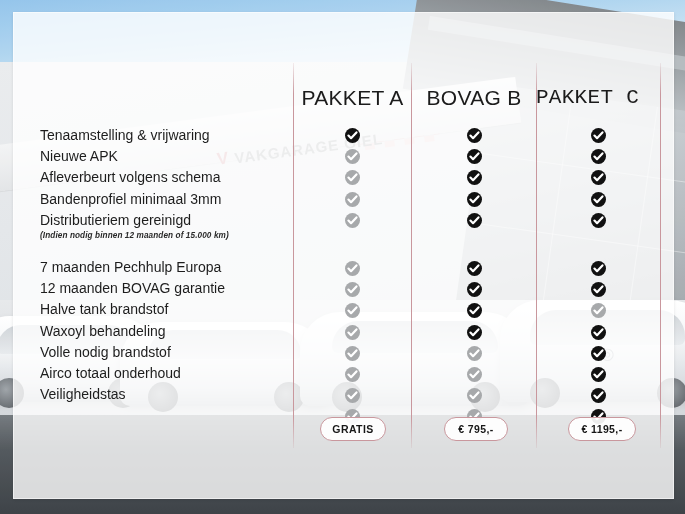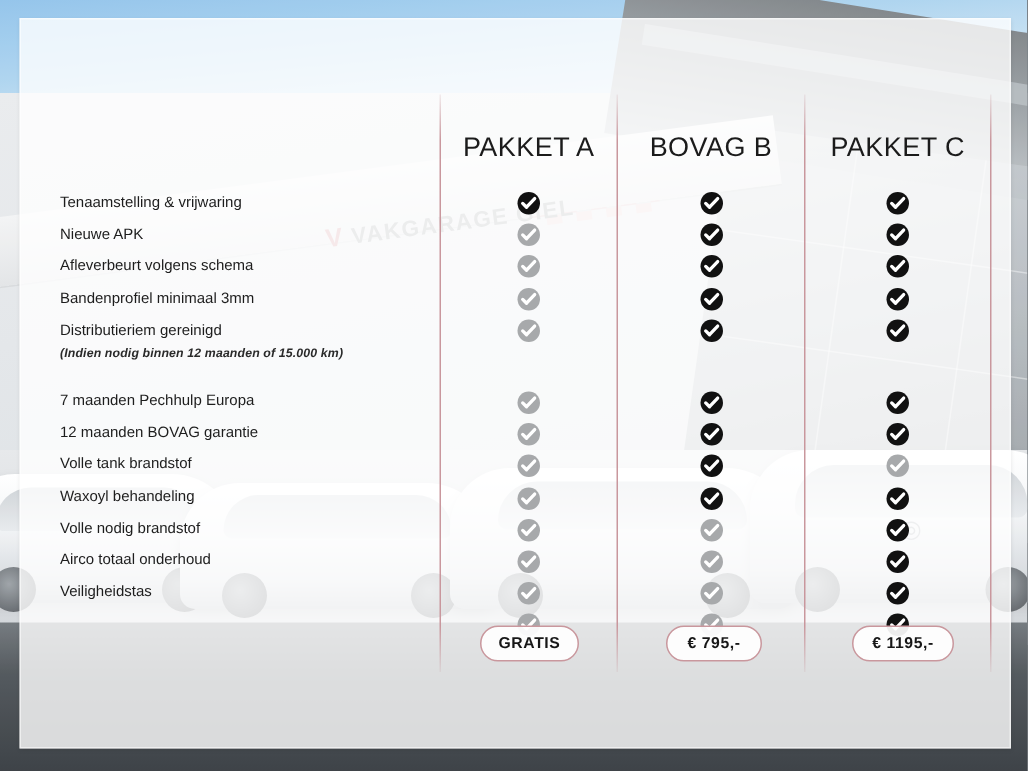--- a/index.html
+++ b/index.html
@@ -58,24 +58,24 @@
     background:rgba(255,255,255,0.80);
     border:1px solid rgba(255,255,255,0.55);
     box-shadow:0 1px 3px rgba(0,0,0,.10);}
 
   
   .tbl{position:absolute;inset:0;}
   .divider{position:absolute;top:50px;bottom:50px;width:1px;
     background:linear-gradient(180deg,rgba(196,150,155,.15),#c9979d 8%,#c9979d 92%,rgba(196,150,155,.15));}
 
   .colhead{position:absolute;top:73px;height:24px;line-height:24px;
-    text-align:center;color:#1b1b1b;font-size:18px;letter-spacing:.3px;white-space:nowrap;}
+    text-align:center;color:#1b1b1b;font-size:21px;letter-spacing:.3px;white-space:nowrap;}
 
   .features{position:absolute;left:26px;top:112px;width:250px;}
-  .feat{height:21.2px;line-height:21.2px;font-size:10px;color:#1d1d1d;white-space:nowrap;}
+  .feat{height:21.2px;line-height:21.2px;font-size:14px;color:#1d1d1d;white-space:nowrap;}
   .note{font-size:8.2px;font-style:italic;font-weight:bold;color:#2a2a2a;
     line-height:11px;margin-top:-1px;letter-spacing:.1px;}
   .gap{height:16px;}
 
   .checkcol{position:absolute;width:120px;}
   .cellrow{height:21.2px;display:flex;align-items:center;justify-content:center;}
   .chk{width:15px;height:15px;border-radius:50%;display:block;position:relative;}
   .chk.on{background:#111111;}
   .chk.off{background:#a7a9ab;}
   .chk svg{position:absolute;left:2px;top:2px;width:11px;height:11px;}
@@ -138,33 +138,33 @@
   <div class="card">
     <div class="tbl">
 
       <div class="divider" style="left:279px;"></div>
       <div class="divider" style="left:397px;"></div>
       <div class="divider" style="left:522px;"></div>
       <div class="divider" style="left:646px;"></div>
 
       <div class="colhead" style="left:280px;width:117px;">PAKKET A</div>
       <div class="colhead" style="left:398px;width:124px;">BOVAG B</div>
-      <div class="colhead" style="left:523px;width:123px;">PAKKET C</div>
+      <div class="colhead" style="left:512px;width:123px;font-family:Liberation Mono, monospace;">PAKKET C</div>
 
       <div class="features">
         <div class="feat">Tenaamstelling &amp; vrijwaring</div>
         <div class="feat">Nieuwe APK</div>
         <div class="feat">Afleverbeurt volgens schema</div>
         <div class="feat">Bandenprofiel minimaal 3mm</div>
         <div class="feat">Distributieriem gereinigd</div>
         <div class="note">(Indien nodig binnen 12 maanden of 15.000 km)</div>
         <div class="gap"></div>
         <div class="feat">7 maanden Pechhulp Europa</div>
         <div class="feat">12 maanden BOVAG garantie</div>
-        <div class="feat">Volle tank brandstof</div>
+        <div class="feat">Halve tank brandstof</div>
         <div class="feat">Waxoyl behandeling</div>
         <div class="feat">Volle nodig brandstof</div>
         <div class="feat">Airco totaal onderhoud</div>
         <div class="feat">Veiligheidstas</div>
       </div>
 
       <div class="checkcol" id="col-a" style="left:280px;top:112px;width:117px;">
           <div class="cellrow">
             <span class="chk on">
               <svg viewBox="0 0 12 12" aria-hidden="true">

